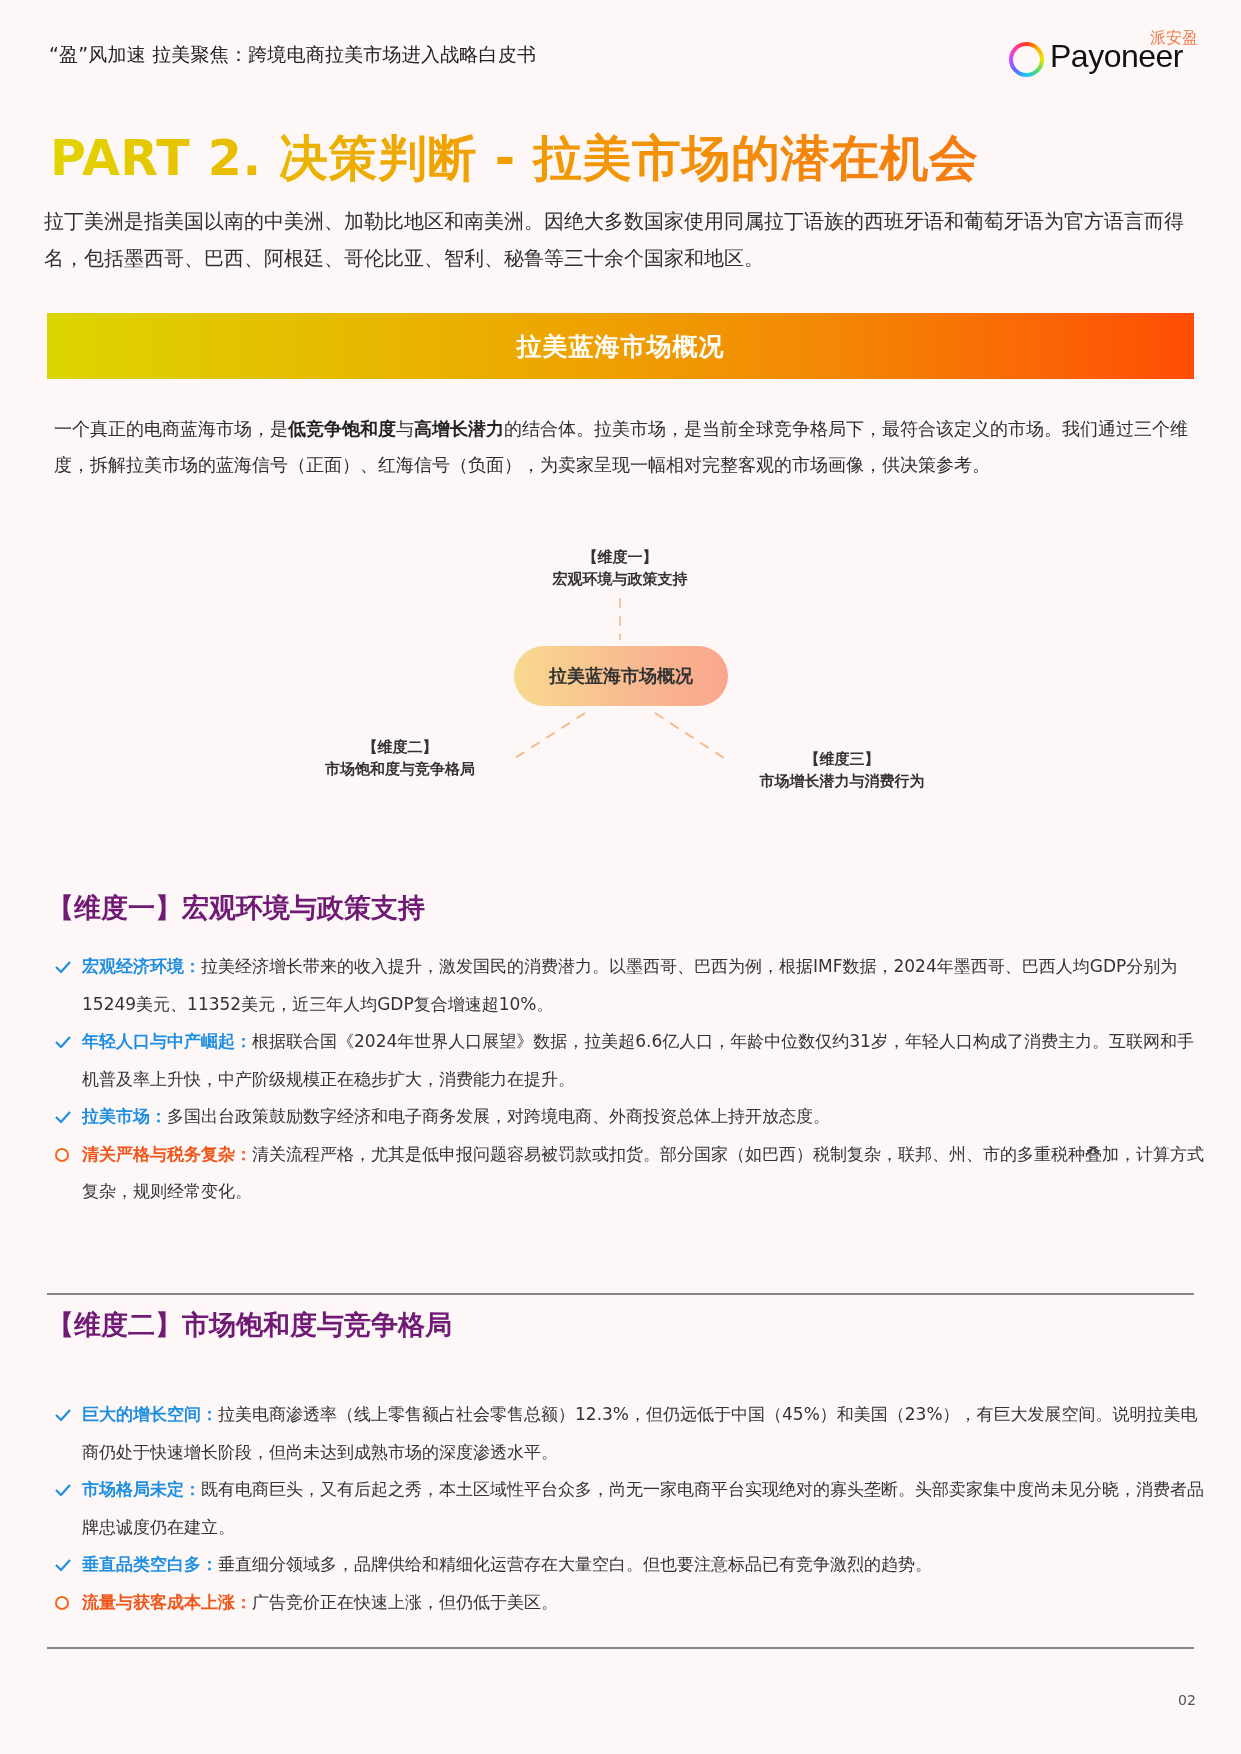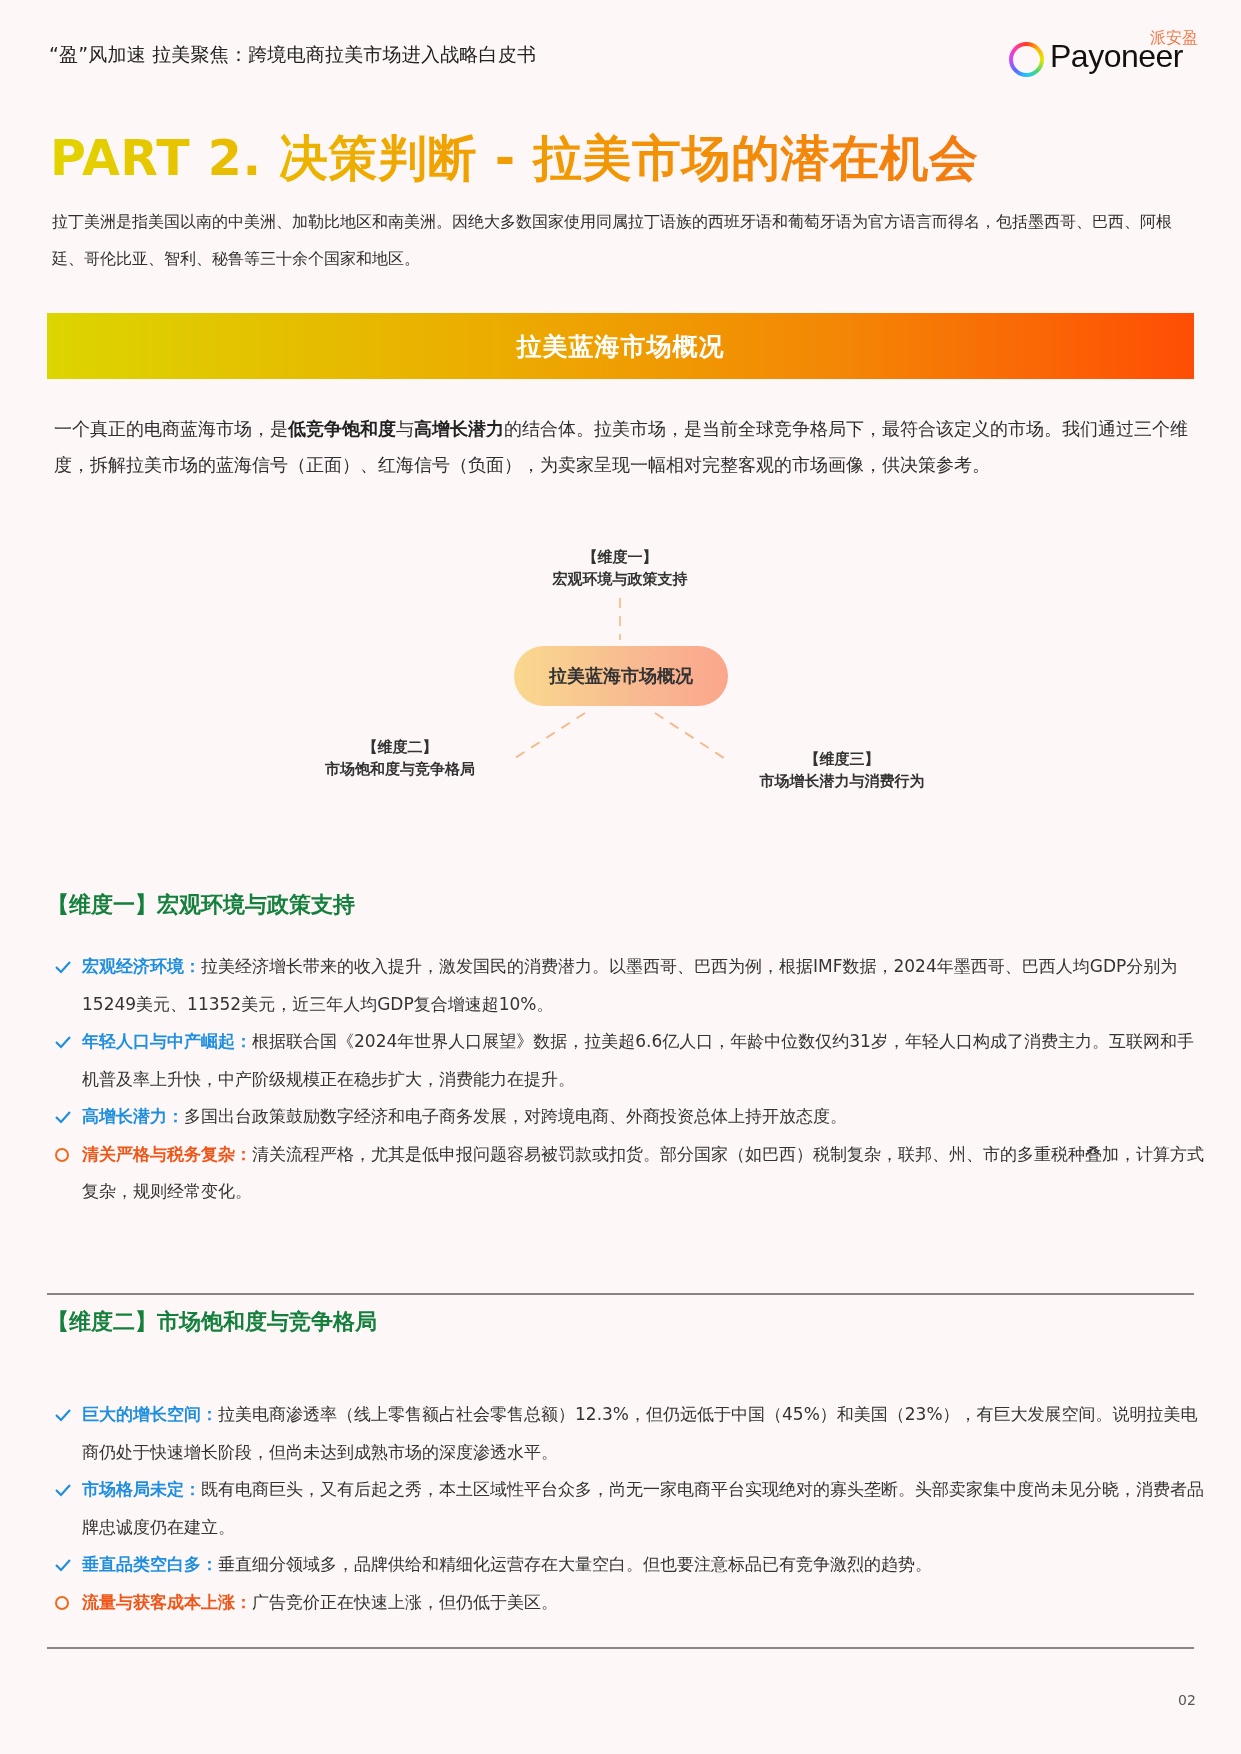--- a/index.html
+++ b/index.html
@@ -11,38 +11,38 @@
   .logo-cn { position: absolute; right: 0; top: 0; font-size: 16px; color: #f07a4a; }
   .logo-ring { position: absolute; left: 1px; top: 14px; width: 35px; height: 35px; border-radius: 50%;
     background: conic-gradient(#ff3b1f, #ffb000, #e6e600, #4cd964, #1ec8ff, #5a6bff, #c94cff, #ff3aa8, #ff3b1f); }
   .logo-ring::after { content: ""; position: absolute; left: 4px; top: 4px; width: 27px; height: 27px; border-radius: 50%; background: #fdf8f7; }
   .logo-word { position: absolute; left: 42px; top: 10px; font-size: 32px; color: #111; font-family: "Liberation Sans", sans-serif; letter-spacing: -0.5px; }
 
   .page-title { position: absolute; left: 50px; top: 126px; font-size: 49px; font-weight: bold; letter-spacing: 0.5px;
     background: linear-gradient(90deg, #e2d400 0%, #f0a400 40%, #f47a10 100%);
     -webkit-background-clip: text; background-clip: text; color: transparent; -webkit-text-fill-color: transparent; }
 
-  .intro { position: absolute; left: 52px; top: 203px; width: 1140px; font-size: 16px; line-height: 37px; color: #2e2e2e; }
+  .intro { position: absolute; left: 44px; top: 203px; width: 1140px; font-size: 20px; line-height: 37px; color: #2e2e2e; }
 
   .banner { position: absolute; left: 47px; top: 313px; width: 1147px; height: 66px;
     background: linear-gradient(90deg, #dcd500 0%, #ecab00 40%, #f48505 70%, #ff4d05 100%);
     display: flex; align-items: center; justify-content: center; }
   .banner span { color: #fff; font-size: 25px; font-weight: bold; letter-spacing: 1px; }
 
   .para2 { position: absolute; left: 54px; top: 411px; width: 1150px; font-size: 18px; line-height: 36px; color: #2e2e2e; }
   .para2 b { font-weight: bold; color: #222; }
 
   .diagram { position: absolute; left: 0; top: 540px; width: 1241px; height: 260px; }
   .dim-label { position: absolute; text-align: center; font-size: 15px; font-weight: bold; color: #333; line-height: 22px; }
   .center-pill { position: absolute; left: 514px; top: 106px; width: 214px; height: 60px; border-radius: 30px;
     background: linear-gradient(90deg, #f9d98e 0%, #f8b891 60%, #fba68c 100%);
     display: flex; align-items: center; justify-content: center; font-size: 18px; font-weight: bold; color: #333; }
   .diagram svg { position: absolute; left: 0; top: 0; }
 
-  .section-heading { position: absolute; left: 47px; font-size: 22px; font-weight: bold; color: #15803d; }
+  .section-heading { position: absolute; left: 47px; font-size: 27px; font-weight: bold; color: #701a75; }
 
   .bullets { position: absolute; left: 54px; width: 1150px; }
   .bullet { position: relative; padding-left: 28px; font-size: 17px; line-height: 37.5px; color: #333; }
   .bullet .ic { position: absolute; left: 0; top: 11px; width: 18px; height: 16px; }
   .bullet .ic.circle { top: 12px; left: 1px; width: 14px; height: 14px; border: 2.5px solid #f06a1e; border-radius: 50%; }
   .bullet .lbl-blue { color: #1f8ee0; font-weight: bold; }
   .bullet .lbl-orange { color: #f0561a; font-weight: bold; }
 
   .divider { position: absolute; left: 47px; width: 1147px; height: 2px; background: #8a8584; }
 
@@ -101,21 +101,21 @@
   <div class="bullet">
     <svg class="ic" viewBox="0 0 18 16">
         <polyline points="2,8 7,13 16,3" fill="none" stroke="#1f8ee0" stroke-width="2.2"></polyline>
       </svg>
     <span class="lbl-blue">年轻人口与中产崛起：</span><span>根据联合国《2024年世界人口展望》数据，拉美超6.6亿人口，年龄中位数仅约31岁，年轻人口构成了消费主力。互联网和手机普及率上升快，中产阶级规模正在稳步扩大，消费能力在提升。</span>
   </div>
   <div class="bullet">
     <svg class="ic" viewBox="0 0 18 16">
         <polyline points="2,8 7,13 16,3" fill="none" stroke="#1f8ee0" stroke-width="2.2"></polyline>
       </svg>
-    <span class="lbl-blue">高增长潜力：</span><span>多国出台政策鼓励数字经济和电子商务发展，对跨境电商、外商投资总体上持开放态度。</span>
+    <span class="lbl-blue">拉美市场：</span><span>多国出台政策鼓励数字经济和电子商务发展，对跨境电商、外商投资总体上持开放态度。</span>
   </div>
   <div class="bullet">
     <span class="ic circle"></span>
     <span class="lbl-orange">清关严格与税务复杂：</span><span>清关流程严格，尤其是低申报问题容易被罚款或扣货。部分国家（如巴西）税制复杂，联邦、州、市的多重税种叠加，计算方式复杂，规则经常变化。</span>
   </div>
 </div>
 
 <div class="divider" style="top:1293px;"></div>
 
 <h2 class="section-heading" style="top:1267px;margin-top:40px;">【维度二】市场饱和度与竞争格局</h2>

